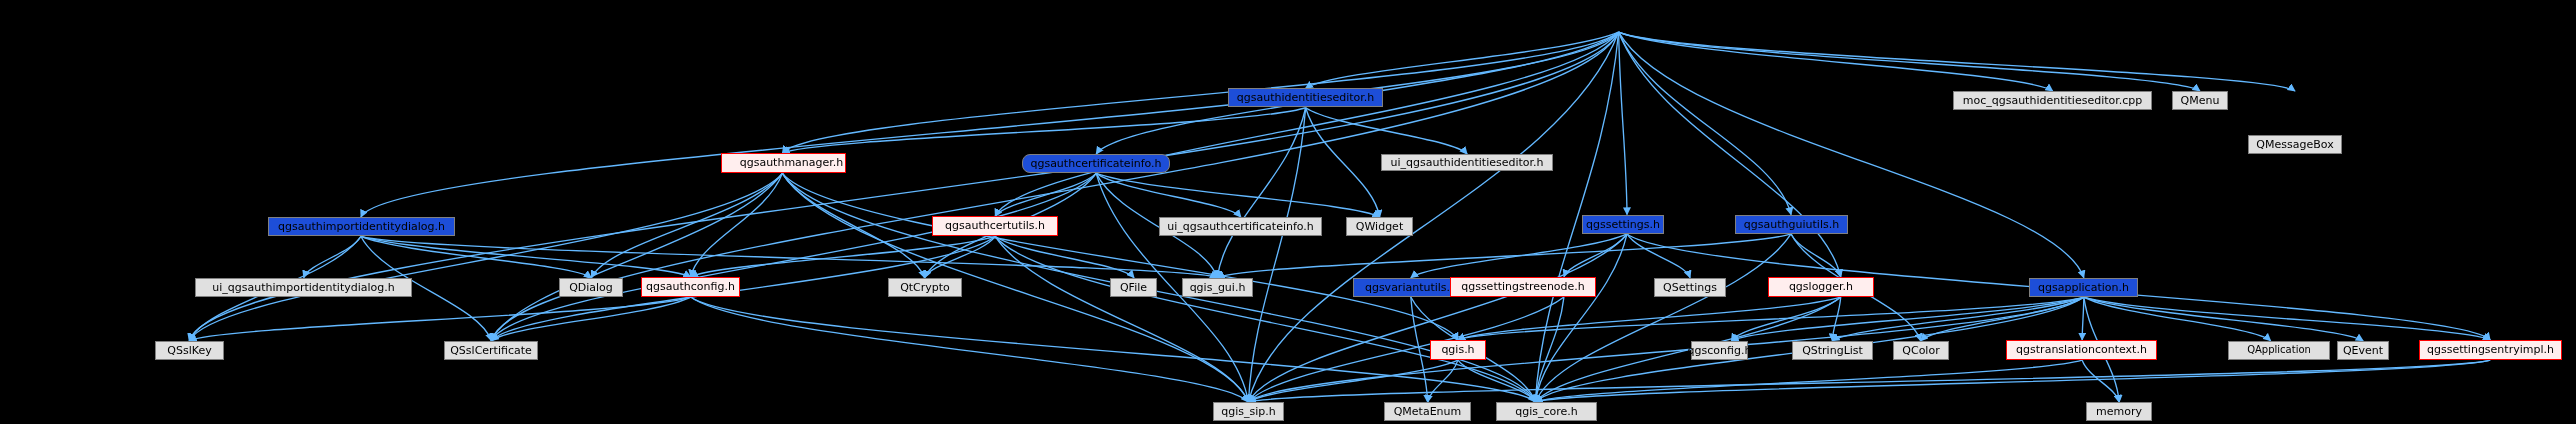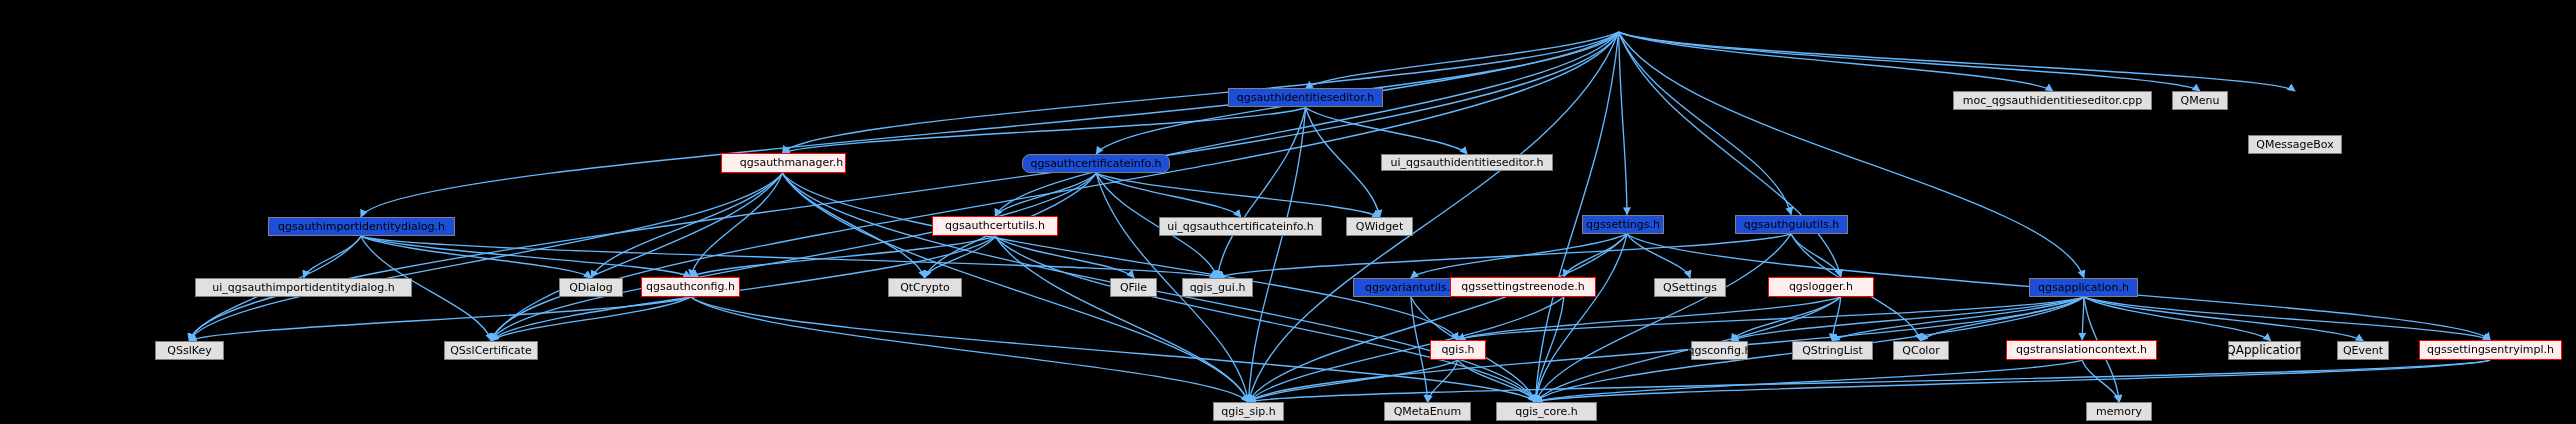--- a/index.html
+++ b/index.html
@@ -203,21 +203,21 @@
     </div>
     <div class="node n-gray" style="left: 1792px; top: 341px; width: 81px; height: 19.3px; font-size: 11px;">
       <span class="lbl">QStringList</span>
     </div>
     <div class="node n-gray" style="left: 1893px; top: 341px; width: 56px; height: 19.3px; font-size: 11px;">
       <span class="lbl">QColor</span>
     </div>
     <div class="node n-red" style="left: 2006px; top: 340px; width: 151px; height: 20px; font-size: 11px;">
       <span class="lbl">qgstranslationcontext.h</span>
     </div>
-    <div class="node n-gray" style="left: 2228px; top: 341px; width: 73px; height: 19.3px; font-size: 12px;">
+    <div class="node n-gray" style="left: 2228px; top: 341px; width: 102px; height: 19.3px; font-size: 10px;">
       <span class="lbl">QApplication</span>
     </div>
     <div class="node n-gray" style="left: 2337px; top: 341px; width: 52px; height: 19.3px; font-size: 11px;">
       <span class="lbl">QEvent</span>
     </div>
     <div class="node n-red" style="left: 2419px; top: 340px; width: 143px; height: 20px; font-size: 11px;">
       <span class="lbl">qgssettingsentryimpl.h</span>
     </div>
     <div class="node n-gray" style="left: 2086px; top: 402px; width: 66px; height: 19.3px; font-size: 11px;">
       <span class="lbl">memory</span>

